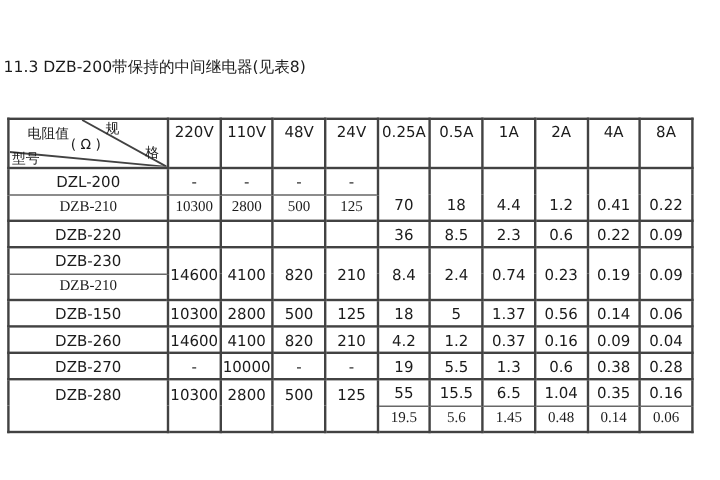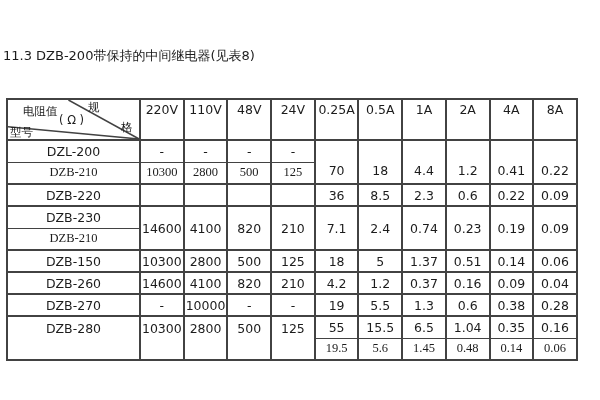--- a/index.html
+++ b/index.html
@@ -114,42 +114,42 @@
     <td>0.22</td>
     <td>0.09</td>
   </tr>
 
   <tr class="data">
     <td class="model tb">DZB-230</td>
     <td rowspan="2">14600</td>
     <td rowspan="2">4100</td>
     <td rowspan="2">820</td>
     <td rowspan="2">210</td>
-    <td rowspan="2">7.1</td>
+    <td rowspan="2">8.4</td>
     <td rowspan="2">2.4</td>
     <td rowspan="2">0.74</td>
     <td rowspan="2">0.23</td>
     <td rowspan="2">0.19</td>
     <td rowspan="2">0.09</td>
   </tr>
 
   <tr class="data">
     <td class="model tt">DZB-210</td>
   </tr>
 
   <tr class="data">
     <td class="model">DZB-150</td>
     <td>10300</td>
     <td>2800</td>
     <td>500</td>
     <td>125</td>
     <td>18</td>
     <td>5</td>
     <td>1.37</td>
-    <td>0.51</td>
+    <td>0.56</td>
     <td>0.14</td>
     <td>0.06</td>
   </tr>
 
   <tr class="data">
     <td class="model">DZB-260</td>
     <td>14600</td>
     <td>4100</td>
     <td>820</td>
     <td>210</td>

